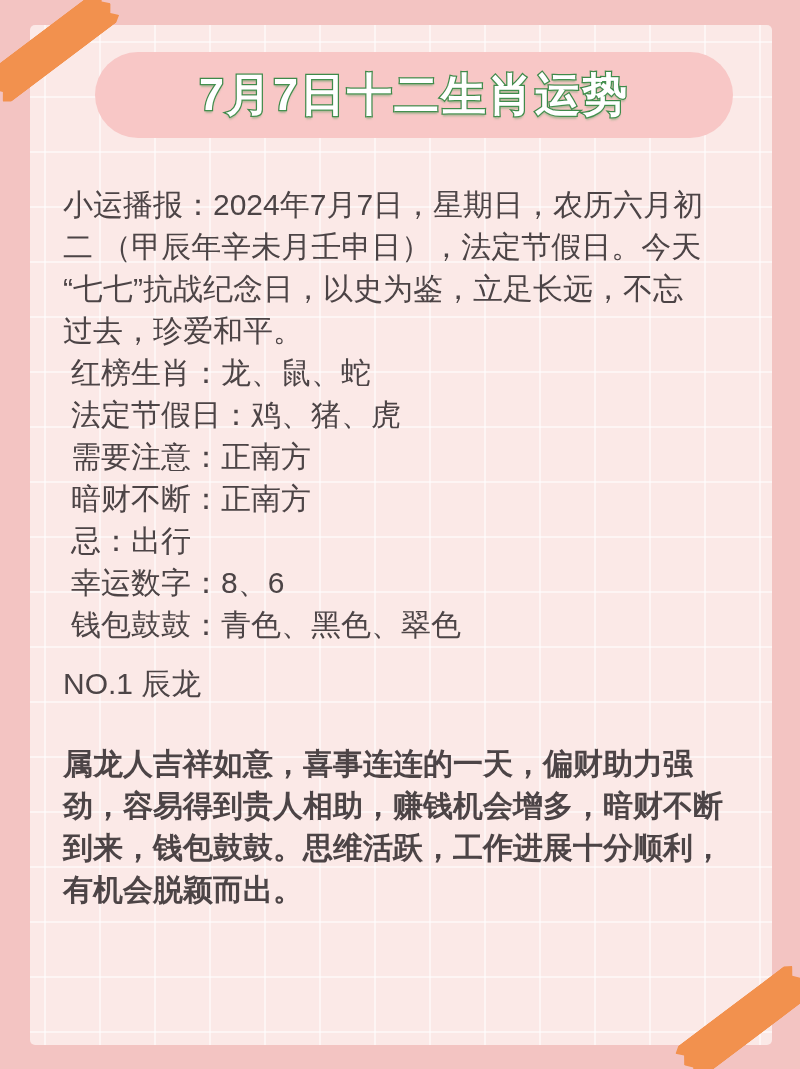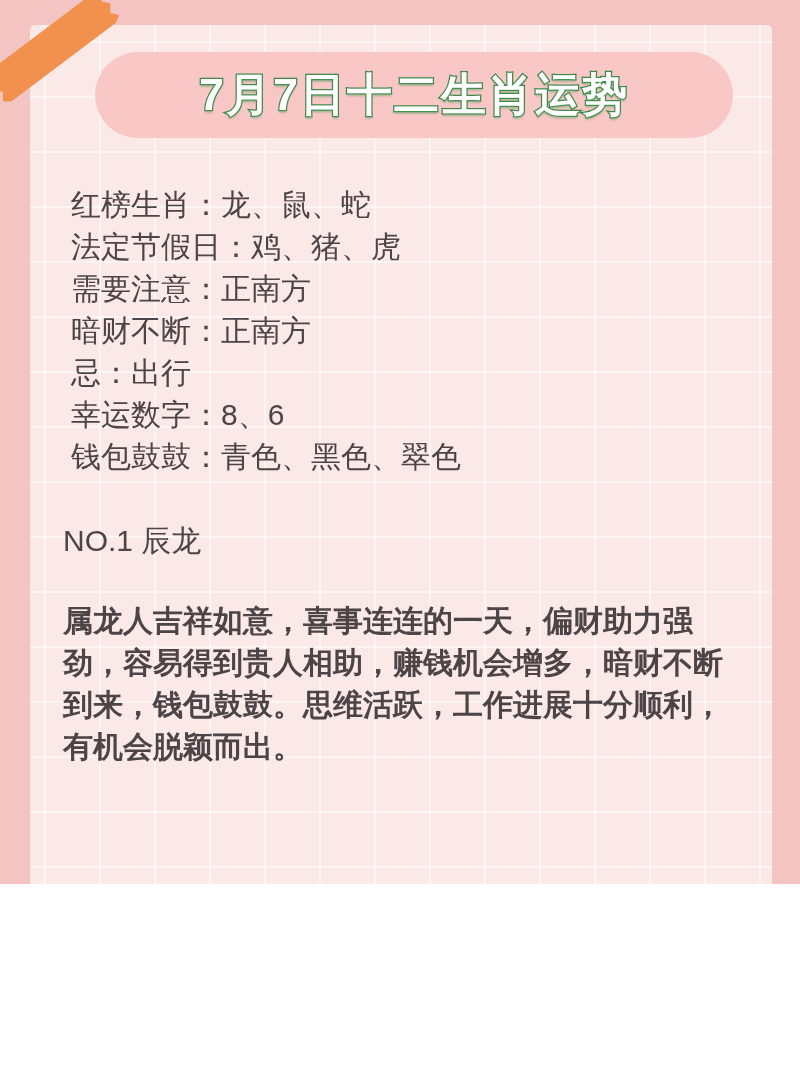--- a/index.html
+++ b/index.html
@@ -3,21 +3,21 @@
 <meta charset="utf-8">
 <style>
   html, body { margin: 0; padding: 0; }
   body {
     font-family: "Liberation Sans", sans-serif;
     -webkit-font-smoothing: antialiased;
   }
   .page {
     position: relative;
     width: 800px;
-    height: 884px;
+    height: 1069px;
     background: #f3c4c2;
     overflow: hidden;
   }
   .card {
     position: absolute;
     left: 30px;
     top: 25px;
     width: 742px;
     height: 1020px;
     background-color: #fbe9e7;
@@ -55,21 +55,21 @@
     left: 33px;
     top: 159px;
     width: 702px;
     color: #4c4446;
     font-size: 30px;
     line-height: 42px;
     font-weight: 500;
   }
   .broadcast, .fortune { white-space: pre-line; }
   .details .line { height: 42px; margin-left: 8px; }
-  .rank { margin-top: 42px; }
+  .rank { margin-top: 17px; }
   .fortune { margin-top: 38px; font-weight: bold; }
   .tape {
     position: absolute;
     background: #f2914e;
     clip-path: polygon(
       5% 0%, 95% 0%, 100% 12%, 96% 32%, 100% 50%, 96% 70%, 100% 88%, 95% 100%,
       5% 100%, 0% 86%, 4% 66%, 0% 48%, 4% 28%, 0% 12%
     );
   }
   .tape-tl {
@@ -93,20 +93,24 @@
 <div class="page">
 
   <div class="card">
 
     <div class="banner">
       <div class="title">7月7日十二生肖运势</div>
     </div>
 
     <div class="content">
 
+      <div class="broadcast">小运播报：2024年7月7日，星期日，农历六月初
+二 （甲辰年辛未月壬申日），法定节假日。今天
+“七七”抗战纪念日，以史为鉴，立足长远，不忘
+过去，珍爱和平。</div>
 
       <div class="details">
         <div class="line">红榜生肖：龙、鼠、蛇</div>
         <div class="line">法定节假日：鸡、猪、虎</div>
         <div class="line">需要注意：正南方</div>
         <div class="line">暗财不断：正南方</div>
         <div class="line">忌：出行</div>
         <div class="line">幸运数字：8、6</div>
         <div class="line">钱包鼓鼓：青色、黑色、翠色</div>
       </div>

